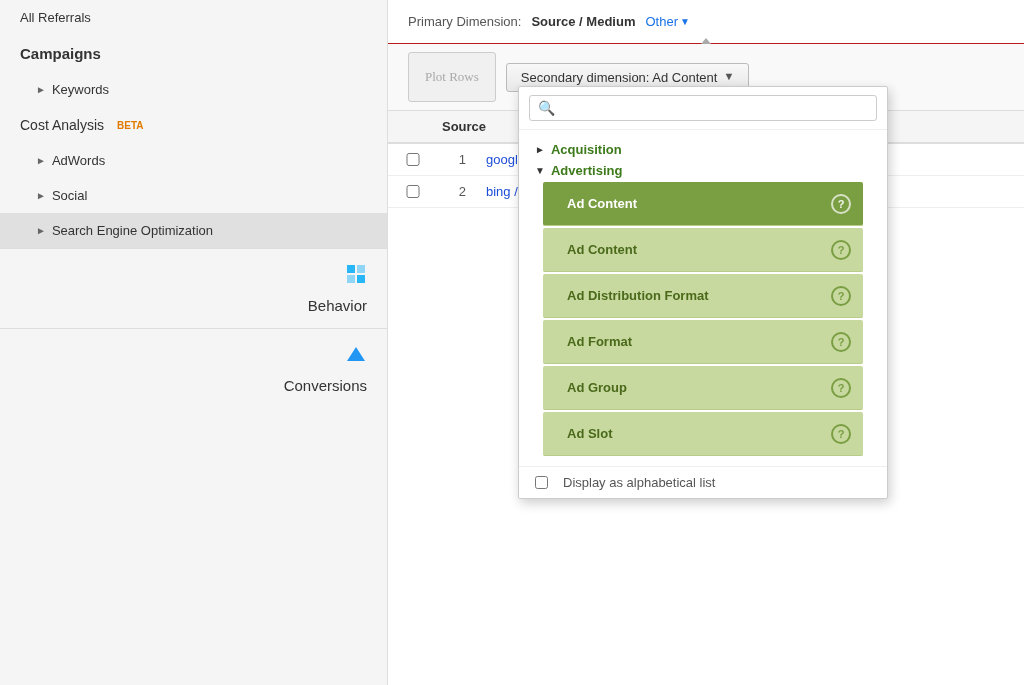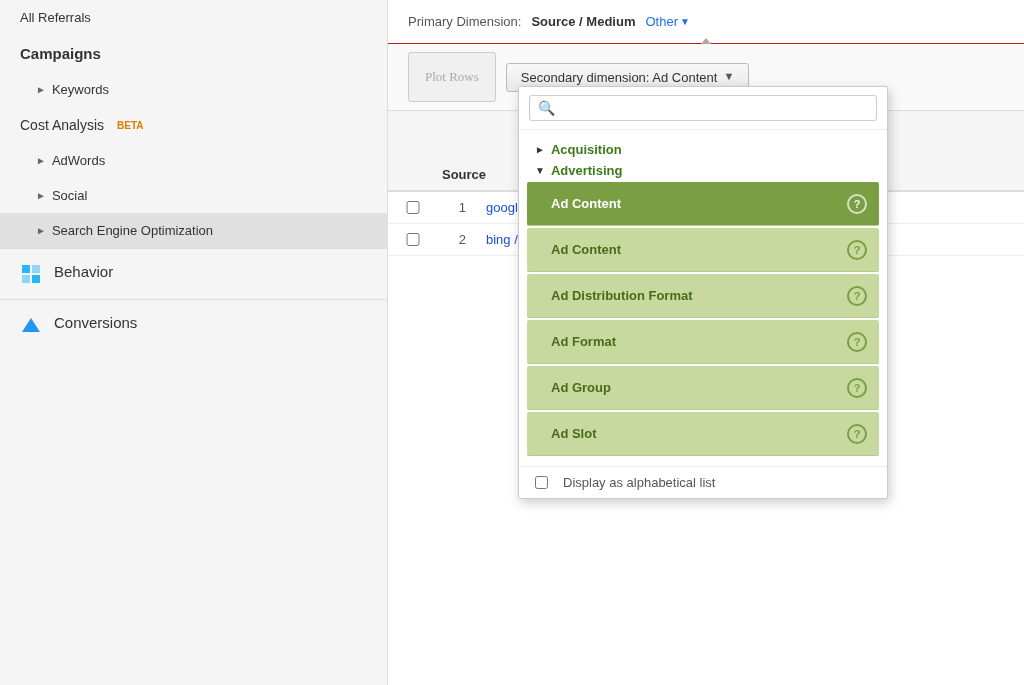--- a/index.html
+++ b/index.html
@@ -51,26 +51,27 @@
       font-weight: bold;
       vertical-align: super;
     }
     .section-icon {
       width: 22px;
       height: 22px;
       flex-shrink: 0;
     }
     .behavior-item, .conversions-item {
       display: flex;
-      align-items: flex-start;
+      align-items: flex-end;
       gap: 12px;
       padding: 14px 20px;
       font-size: 15px;
       cursor: pointer;
       border-top: 1px solid #ddd;
+      flex-direction: column;
     }
 
     
     .main {
       flex: 1;
       display: flex;
       flex-direction: column;
       overflow: hidden;
       position: relative;
     }
@@ -199,21 +200,21 @@
     }
     .dropdown-item {
       display: flex;
       align-items: center;
       justify-content: space-between;
       padding: 0 12px 0 24px;
       height: 44px;
       cursor: pointer;
       background: #c8d9a0;
       border-bottom: 1px solid #b8cc8a;
-      margin: 2px 8px;
+      margin: 2px 24px;
       border-radius: 2px;
     }
     .dropdown-item.selected {
       background: #7a9e42;
       color: #fff;
     }
     .dropdown-item-text {
       font-weight: bold;
       font-size: 13px;
       color: #4a6a1a;
@@ -435,21 +436,21 @@
         <input type="checkbox" style="">
         <span class="dropdown-footer-label">Display as alphabetical list</span>
       </div>
     </div>
 
   </div>
 
   <div class="table-area">
     <div class="table-header">
       <span class="row-checkbox"></span>
-      <span style="font-weight:bold;margin-top:48px;">Source</span>
+      <span style="font-weight:bold;">Source</span>
     </div>
 
     <div class="table-row">
       <input type="checkbox" class="row-checkbox" style="">
       <span class="row-num">1</span>
       <span class="row-link">googl</span>
     </div>
 
     <div class="table-row">
       <input type="checkbox" class="row-checkbox" style="">

